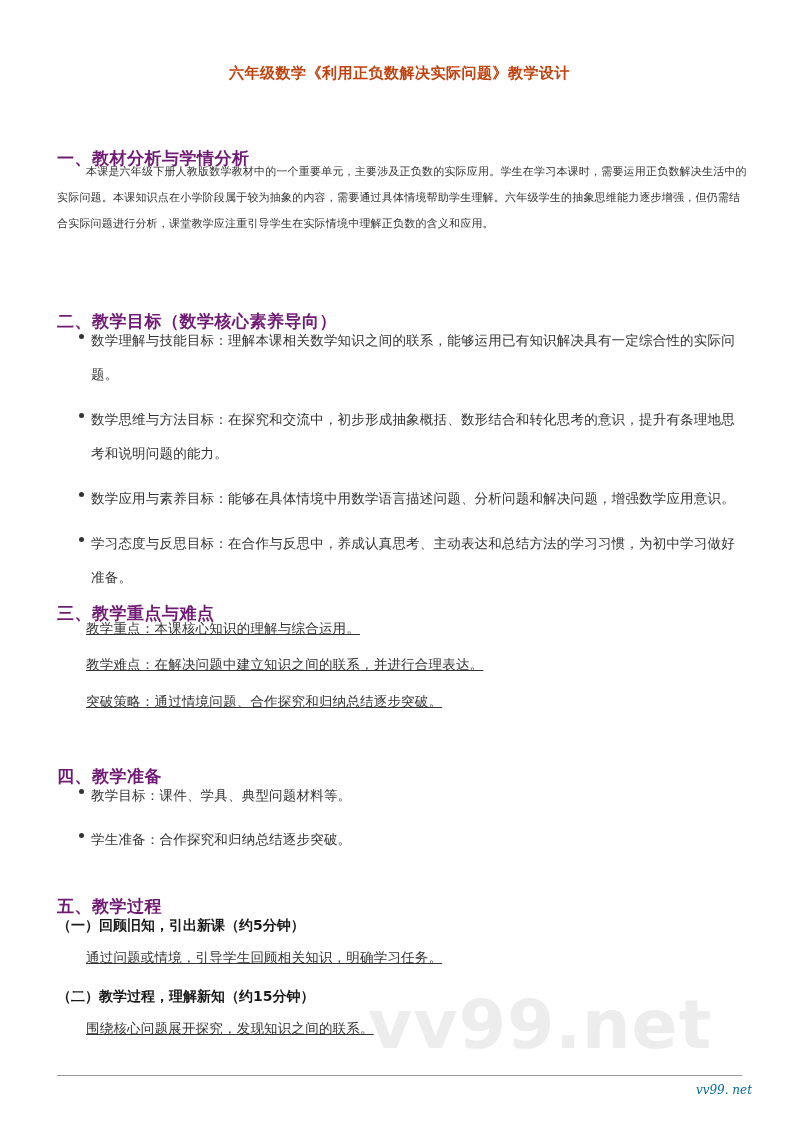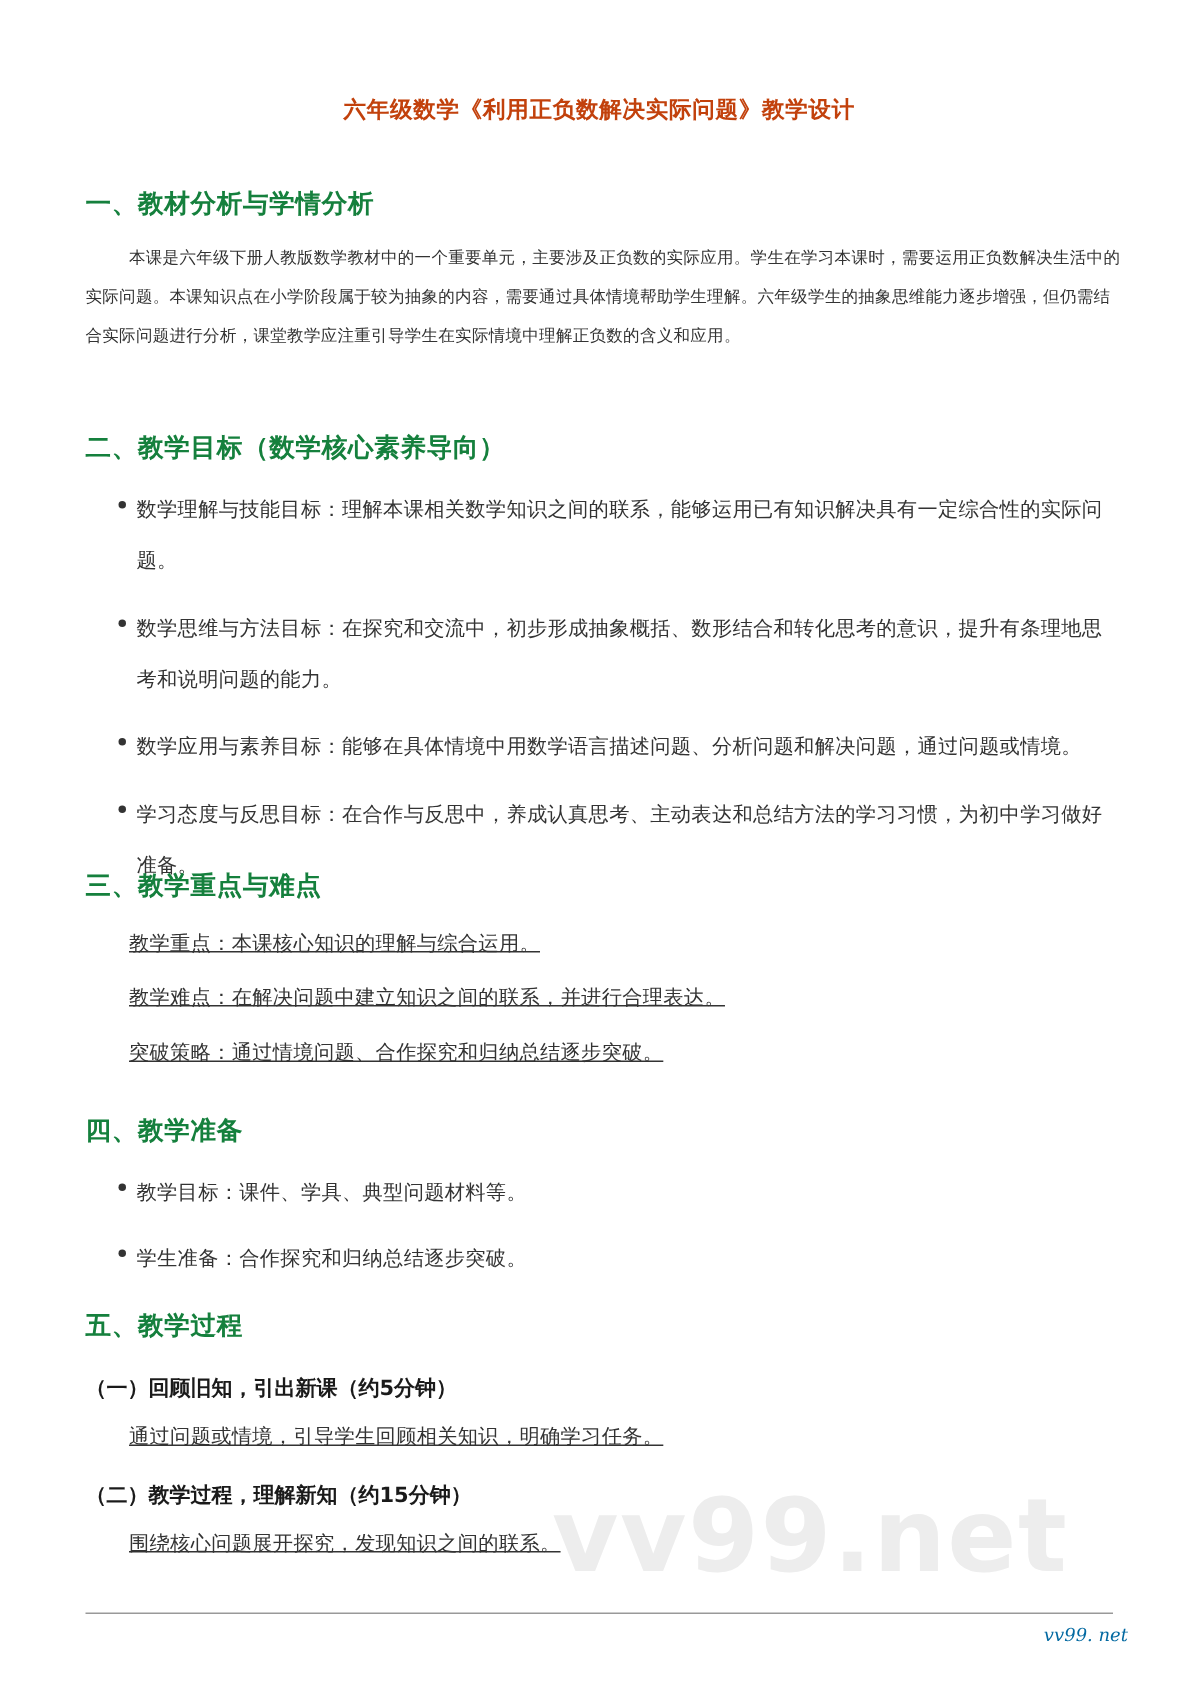--- a/index.html
+++ b/index.html
@@ -10,21 +10,21 @@
   }
   .page { position: absolute; left: 57px; top: 0; width: 685px; }
   .title {
     position: absolute; left: 0; top: 64px; width: 685px; text-align: center;
     font-family: "DejaVu Sans", "Liberation Sans", sans-serif;
     font-size: 15px; font-weight: bold; color: #c2410c; letter-spacing: 0.5px;
   }
   .h2 {
     position: absolute; left: 0;
     font-family: "DejaVu Sans", "Liberation Sans", sans-serif;
-    font-size: 17px; font-weight: bold; color: #15803d; letter-spacing: 0.5px;
+    font-size: 17px; font-weight: bold; color: #701a75; letter-spacing: 0.5px; margin-top: 23px;
   }
   .h3 {
     position: absolute; left: 0;
     font-family: "DejaVu Sans", "Liberation Sans", sans-serif;
     font-size: 14px; font-weight: bold; color: #1a1a1a;
   }
   .para {
     position: absolute; left: 0; width: 690px;
     font-size: 11px; line-height: 26px; color: #333;
     text-indent: 29px; letter-spacing: 0.2px;
@@ -66,21 +66,21 @@
 <div class="page content">
   <div class="title">六年级数学《利用正负数解决实际问题》教学设计</div>
 
   <div class="h2" style="top:124px">一、教材分析与学情分析</div>
   <div class="para" style="top:159px">本课是六年级下册人教版数学教材中的一个重要单元，主要涉及正负数的实际应用。学生在学习本课时，需要运用正负数解决生活中的实际问题。本课知识点在小学阶段属于较为抽象的内容，需要通过具体情境帮助学生理解。六年级学生的抽象思维能力逐步增强，但仍需结合实际问题进行分析，课堂教学应注重引导学生在实际情境中理解正负数的含义和应用。</div>
 
   <div class="h2" style="top:287px">二、教学目标（数学核心素养导向）</div>
   <ul class="bullets" style="top:323px">
     <li style="margin-bottom:11px"><span class="dot"></span><span>数学理解与技能目标：理解本课相关数学知识之间的联系，能够运用已有知识解决具有一定综合性的实际问题。</span></li>
     <li style="margin-bottom:11px"><span class="dot"></span><span>数学思维与方法目标：在探究和交流中，初步形成抽象概括、数形结合和转化思考的意识，提升有条理地思考和说明问题的能力。</span></li>
-    <li style="margin-bottom:11px"><span class="dot"></span><span>数学应用与素养目标：能够在具体情境中用数学语言描述问题、分析问题和解决问题，通过问题或情境。</span></li>
+    <li style="margin-bottom:11px"><span class="dot"></span><span>数学应用与素养目标：能够在具体情境中用数学语言描述问题、分析问题和解决问题，增强数学应用意识。</span></li>
     <li><span class="dot"></span><span>学习态度与反思目标：在合作与反思中，养成认真思考、主动表达和总结方法的学习习惯，为初中学习做好准备。</span></li>
   </ul>
 
   <div class="h2" style="top:579px">三、教学重点与难点</div>
   <div class="line" style="top:620px">教学重点：本课核心知识的理解与综合运用。</div>
   <div class="line" style="top:656px">教学难点：在解决问题中建立知识之间的联系，并进行合理表达。</div>
   <div class="line" style="top:693px">突破策略：通过情境问题、合作探究和归纳总结逐步突破。</div>
 
   <div class="h2" style="top:742px">四、教学准备</div>
   <ul class="bullets" style="top:778px">

